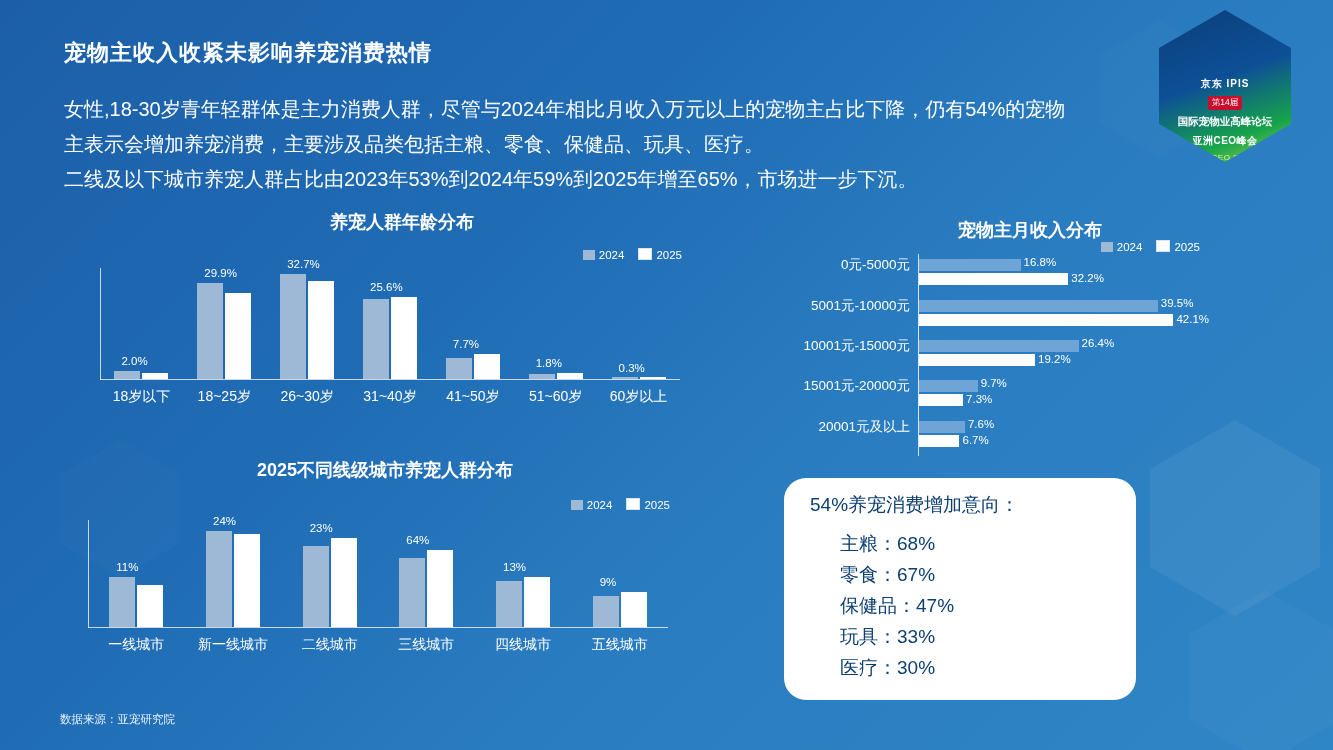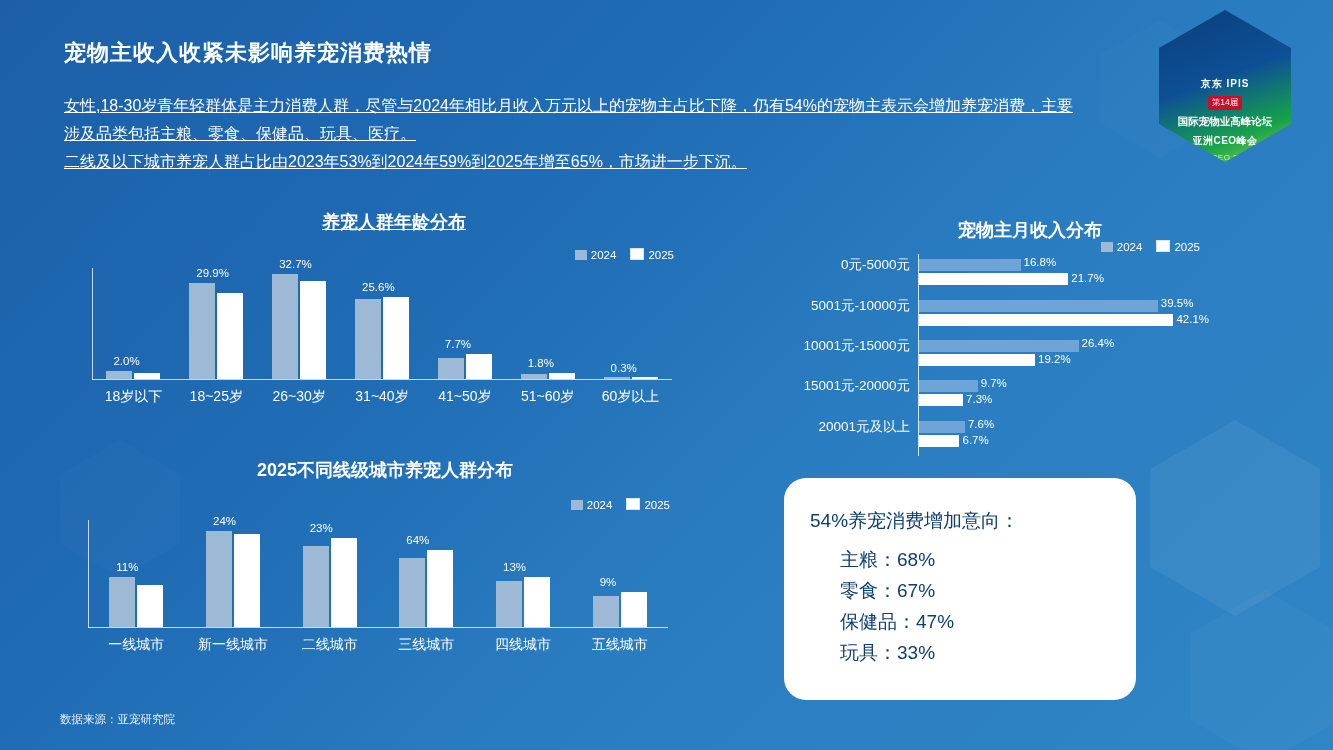--- a/index.html
+++ b/index.html
@@ -13,21 +13,21 @@
   .hex{
     position:absolute;width:150px;height:173px;
     clip-path:polygon(50% 0%,100% 25%,100% 75%,50% 100%,0% 75%,0% 25%);
     background:rgba(255,255,255,0.06);
   }
   
   #title{
     position:absolute;left:64px;top:38px;font-size:22px;font-weight:bold;letter-spacing:1px;
   }
   #subtitle{
-    position:absolute;left:64px;top:92px;width:1020px;font-size:16px;line-height:1.75;text-decoration:underline;
+    position:absolute;left:64px;top:92px;width:1020px;font-size:20px;line-height:1.75;
   }
   
   #logo{
     position:absolute;right:42px;top:10px;width:132px;height:152px;
     clip-path:polygon(50% 0%,100% 25%,100% 75%,50% 100%,0% 75%,0% 25%);
     background:linear-gradient(160deg,#0b3f7a 0%,#0d4f96 45%,#16a34a 78%,#8fd14f 100%);
     display:flex;flex-direction:column;align-items:center;justify-content:flex-end;gap:5px;
     text-align:center;
   }
   #logo .l1{font-size:10px;font-weight:bold;letter-spacing:1px;}
@@ -89,21 +89,21 @@
 </div>
 
 <div id="logo">
   <div class="l1">京东 IPIS</div>
   <div class="lbadge">第14届</div>
   <div class="l3">国际宠物业高峰论坛</div>
   <div class="l4">亚洲CEO峰会</div>
   <div class="l5">ASIAN CEO SUMMIT</div>
 </div>
 
-<div class="panel" style="left:64px;top:210px;width:620px;height:210px;text-decoration:underline;">
+<div class="panel" style="left:72px;top:210px;width:620px;height:210px;">
   <div class="chart-title" style="margin-left:40px;">养宠人群年龄分布</div>
   <div class="legend" style="position:absolute;right:10px;top:38px;">
     <span><span class="sw sw2024"></span><span>2024</span></span>
     <span><span class="sw sw2025"></span><span>2025</span></span>
   </div>
   <div class="vchart" id="vchart-age" style="position:absolute;left:28px;top:58px;width:580px;height:112px;">
       <div class="vaxis"></div>
       <div class="vyaxis"></div>
       <div class="vgroup" style="left: 14.4286px;">
         <div class="vbar b2024" style="height: 8px;"></div>
@@ -204,21 +204,21 @@
   <div class="legend" style="position:absolute;right:100px;top:22px;">
     <span><span class="sw sw2024"></span><span>2024</span></span>
     <span><span class="sw sw2025"></span><span>2025</span></span>
   </div>
   <div id="hchart" style="position:absolute;left:0;top:36px;width:460px;height:202px;">
       <div class="haxis" style="left: 178px; top: 0px; height: 202px;"></div>
       <div class="hcat" style="top: 2.2px; right: 290px;">0元-5000元</div>
       <div class="hbar b2024" style="left: 179px; top: 5.2px; width: 101.547px; position: absolute;"></div>
       <div class="hval" style="left: 283.547px; top: 2.2px;">16.8%</div>
       <div class="hbar b2025" style="left: 179px; top: 19.2px; width: 149.298px; position: absolute;"></div>
-      <div class="hval" style="left: 331.298px; top: 18.2px;">21.7%</div>
+      <div class="hval" style="left: 331.298px; top: 18.2px;">32.2%</div>
       <div class="hcat" style="top: 42.6px; right: 290px;">5001元-10000元</div>
       <div class="hbar b2024" style="left: 179px; top: 45.6px; width: 238.756px; position: absolute;"></div>
       <div class="hval" style="left: 420.756px; top: 42.6px;">39.5%</div>
       <div class="hbar b2025" style="left: 179px; top: 59.6px; width: 254.471px; position: absolute;"></div>
       <div class="hval" style="left: 436.471px; top: 58.6px;">42.1%</div>
       <div class="hcat" style="top: 83px; right: 290px;">10001元-15000元</div>
       <div class="hbar b2024" style="left: 179px; top: 86px; width: 159.573px; position: absolute;"></div>
       <div class="hval" style="left: 341.573px; top: 83px;">26.4%</div>
       <div class="hbar b2025" style="left: 179px; top: 100px; width: 116.053px; position: absolute;"></div>
       <div class="hval" style="left: 298.053px; top: 99px;">19.2%</div>
@@ -235,16 +235,17 @@
     </div>
 </div>
 
 <div id="callout">
   <div class="c-head">54%养宠消费增加意向：</div>
   <div id="callout-items">
       <div class="c-item">主粮：68%</div>
       <div class="c-item">零食：67%</div>
       <div class="c-item">保健品：47%</div>
       <div class="c-item">玩具：33%</div>
+      <div class="c-item">医疗：30%</div>
     </div>
 </div>
 
 <div id="source">数据来源：亚宠研究院</div>
 
 </body></html>

